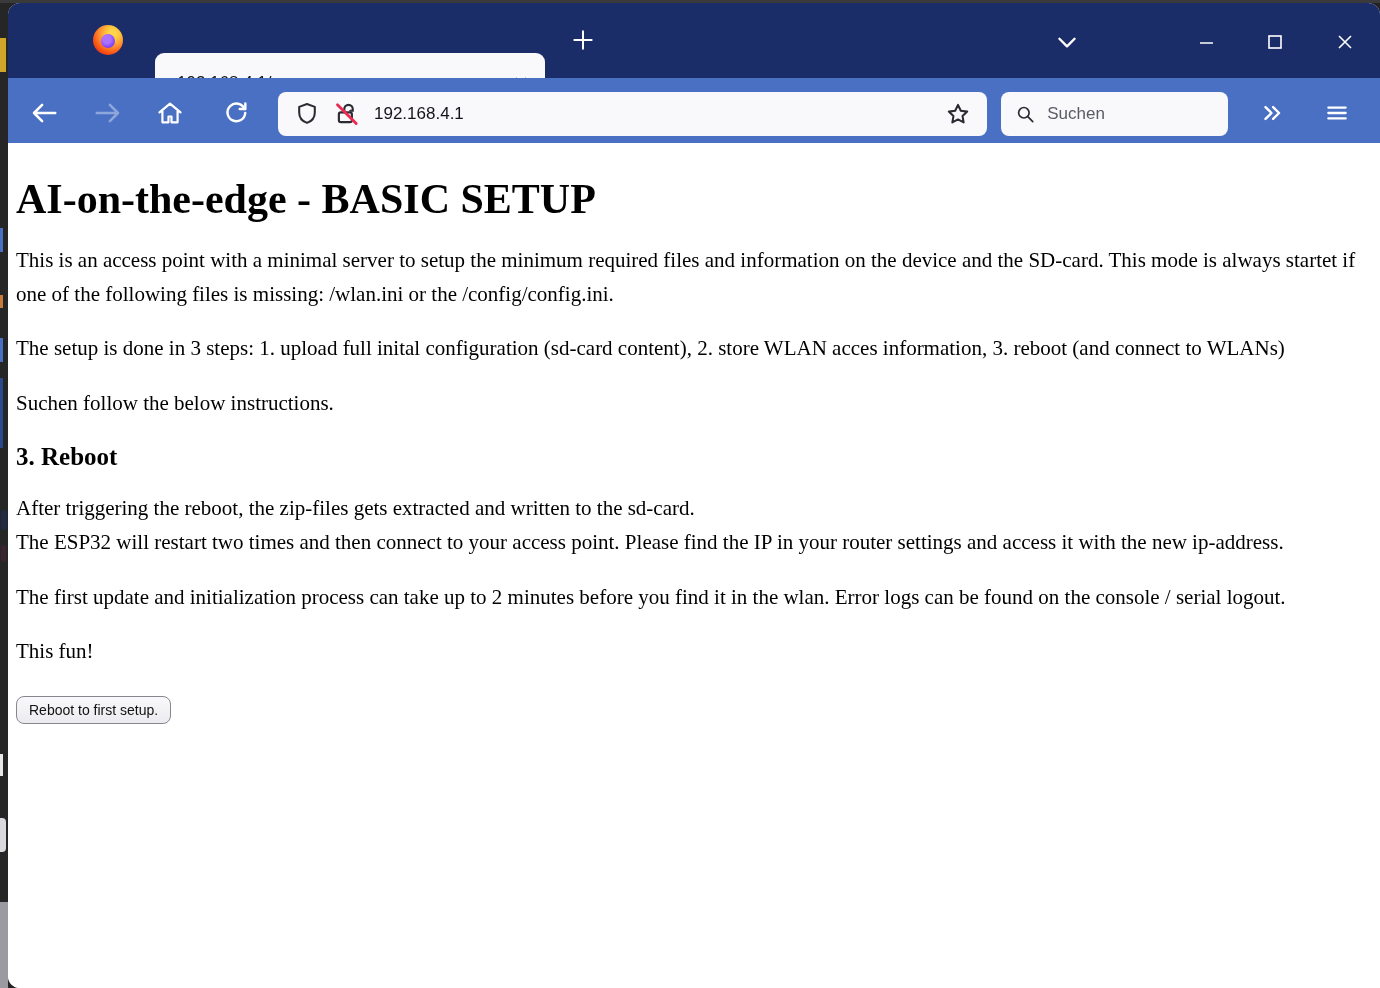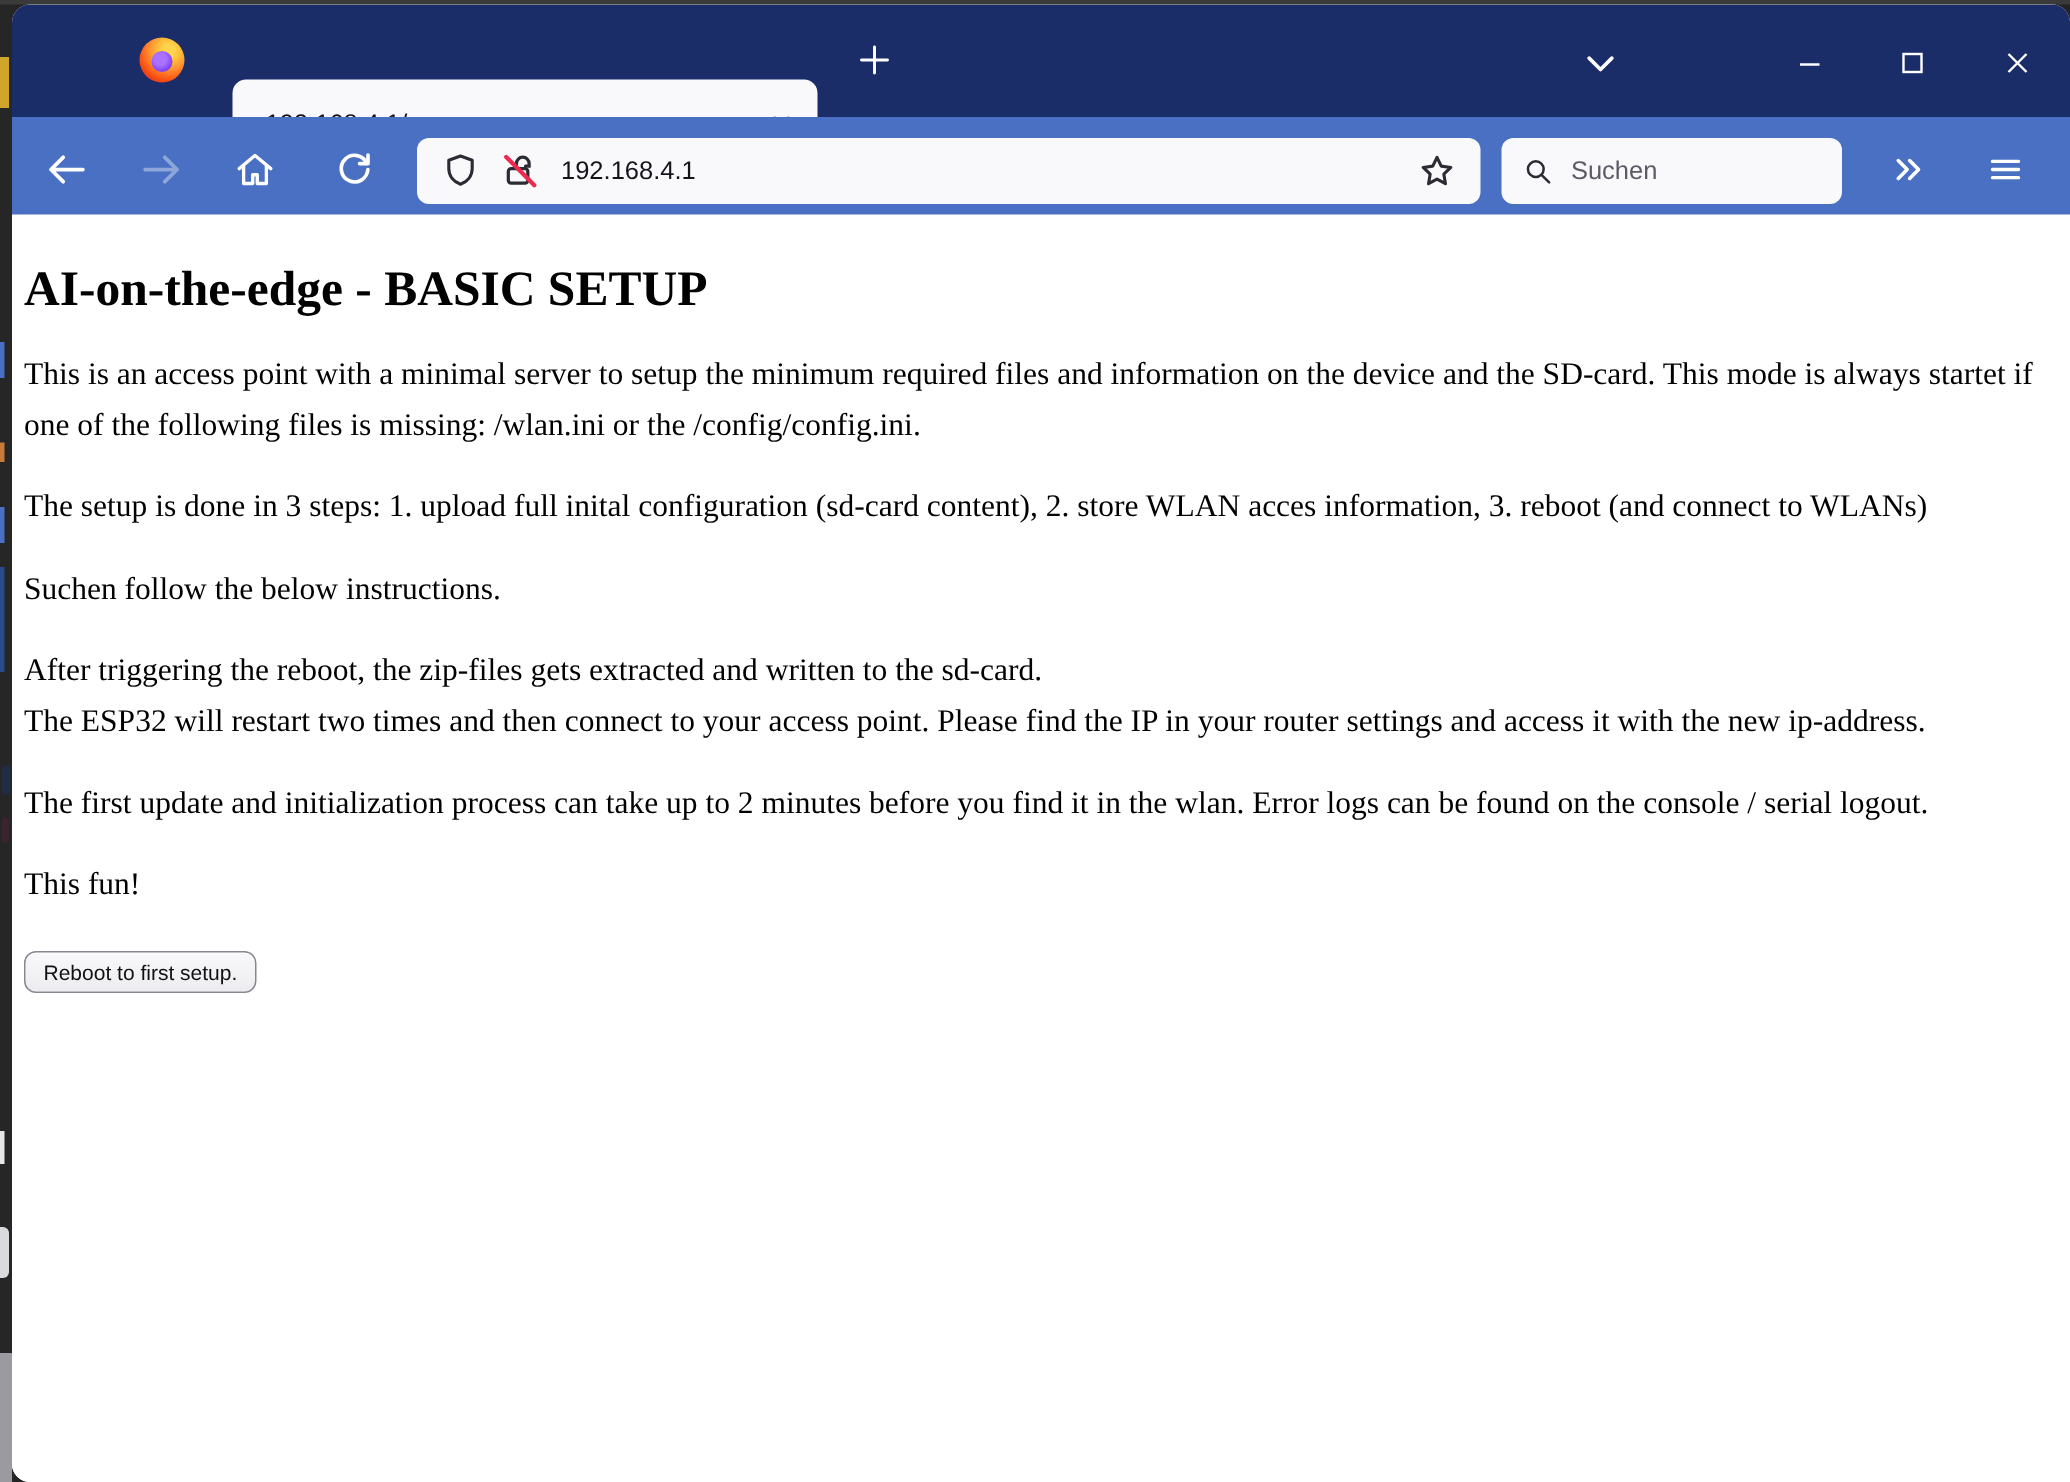--- a/index.html
+++ b/index.html
@@ -35,21 +35,21 @@
   .searchbox { position:absolute; left:993px; top:14px; width:227px; height:44px; background:#f9f9fb;
                border-radius:8px; display:flex; align-items:center; padding:0 14px; }
   .searchbox input { border:none; outline:none; background:transparent; font-size:17px;
                      color:#15141a; width:100%; margin-left:10px;
                      font-family:Liberation Sans, sans-serif; }
   .searchbox input::placeholder { color:#5b5b66; opacity:1; }
 
   
   .content { background:#ffffff; height:845px; padding:8px; overflow:hidden;
              font-family:"Liberation Serif", serif; color:#000; }
-  .content h1 { font-size:33px; font-weight:bold; margin:24px 0 21px 0; }
+  .content h1 { font-size:42px; font-weight:bold; margin:24px 0 21px 0; }
   .content h3 { font-size:25px; font-weight:bold; margin:23px 0 21px 0; }
   .content p  { font-size:21px; line-height:1.6; margin:21px 0; }
   .content button { margin-top:6px; font-family:"Liberation Sans", sans-serif; font-size:14px;
                     color:#111; padding:5px 12px; border:1px solid #87878f; border-radius:8px;
                     background:linear-gradient(#f9f9fb,#ececf0); }
 </style>
 </head>
 <body>
 
 <div class="edge-frag" style="left:0;top:0;width:10px;height:988px;background:#262626;"></div>
@@ -169,20 +169,21 @@
     </div>
   </div>
 
   <div class="content">
     <h1>AI-on-the-edge - BASIC SETUP</h1>
 
     <p>This is an access point with a minimal server to setup the minimum required files and information on the device and the SD-card. This mode is always startet if one of the following files is missing: /wlan.ini or the /config/config.ini.</p>
     <p>The setup is done in 3 steps: 1. upload full inital configuration (sd-card content), 2. store WLAN acces information, 3. reboot (and connect to WLANs)</p>
     <p>Suchen follow the below instructions.</p>
 
+    <h3>3. Reboot</h3>
 
     <p><span>After triggering the reboot, the zip-files gets extracted and written to the sd-card.</span><br>
        <span>The ESP32 will restart two times and then connect to your access point. Please find the IP in your router settings and access it with the new ip-address.</span></p>
 
     <p>The first update and initialization process can take up to 2 minutes before you find it in the wlan. Error logs can be found on the console / serial logout.</p>
     <p>This fun!</p>
 
     <button>Reboot to first setup.</button>
   </div>
 </div>

